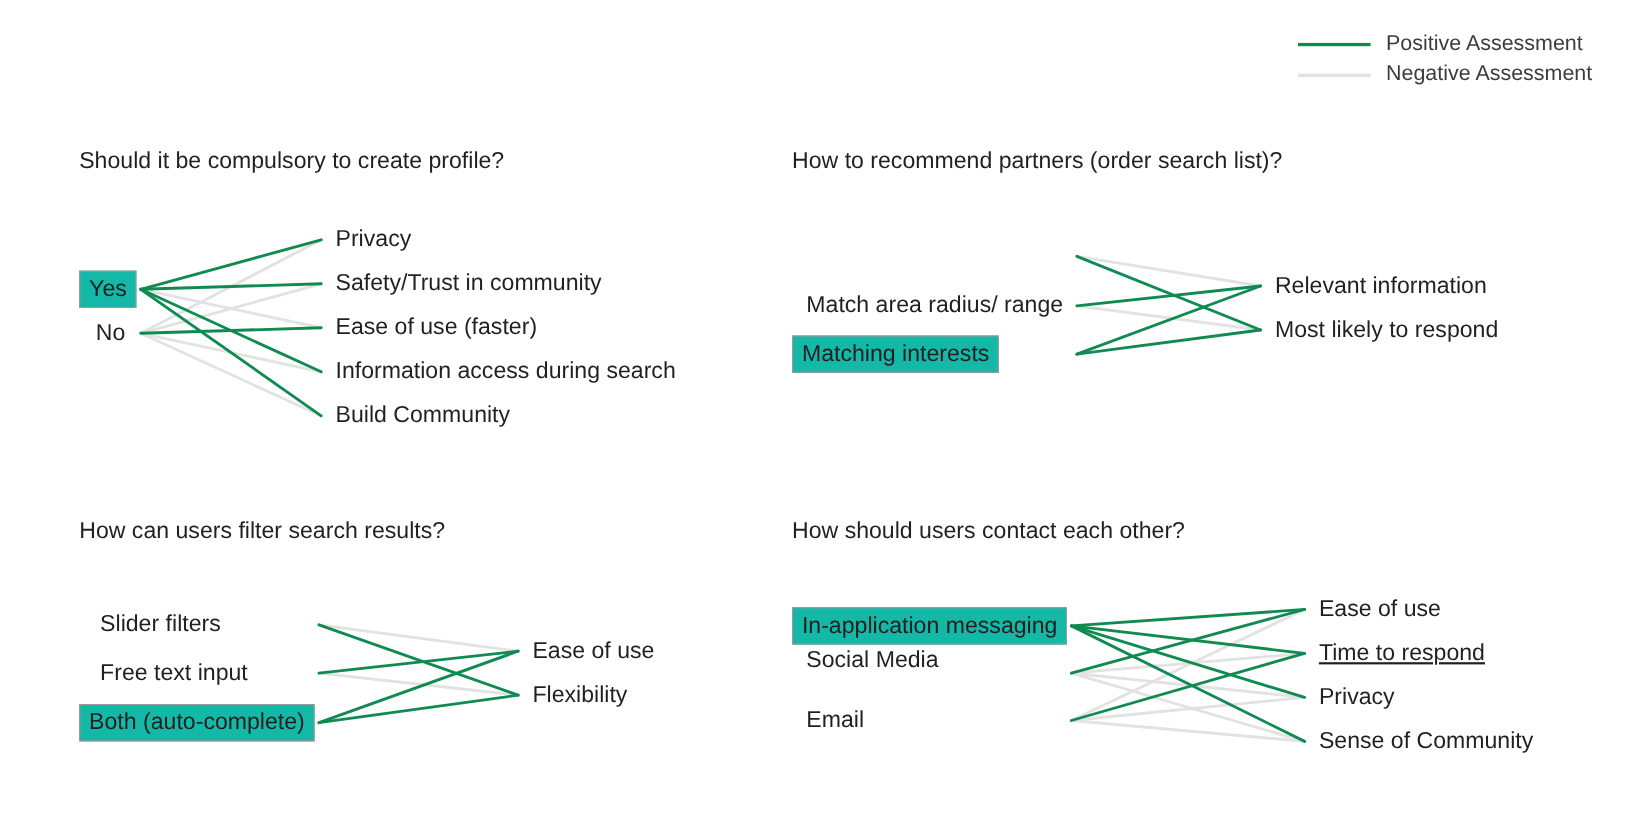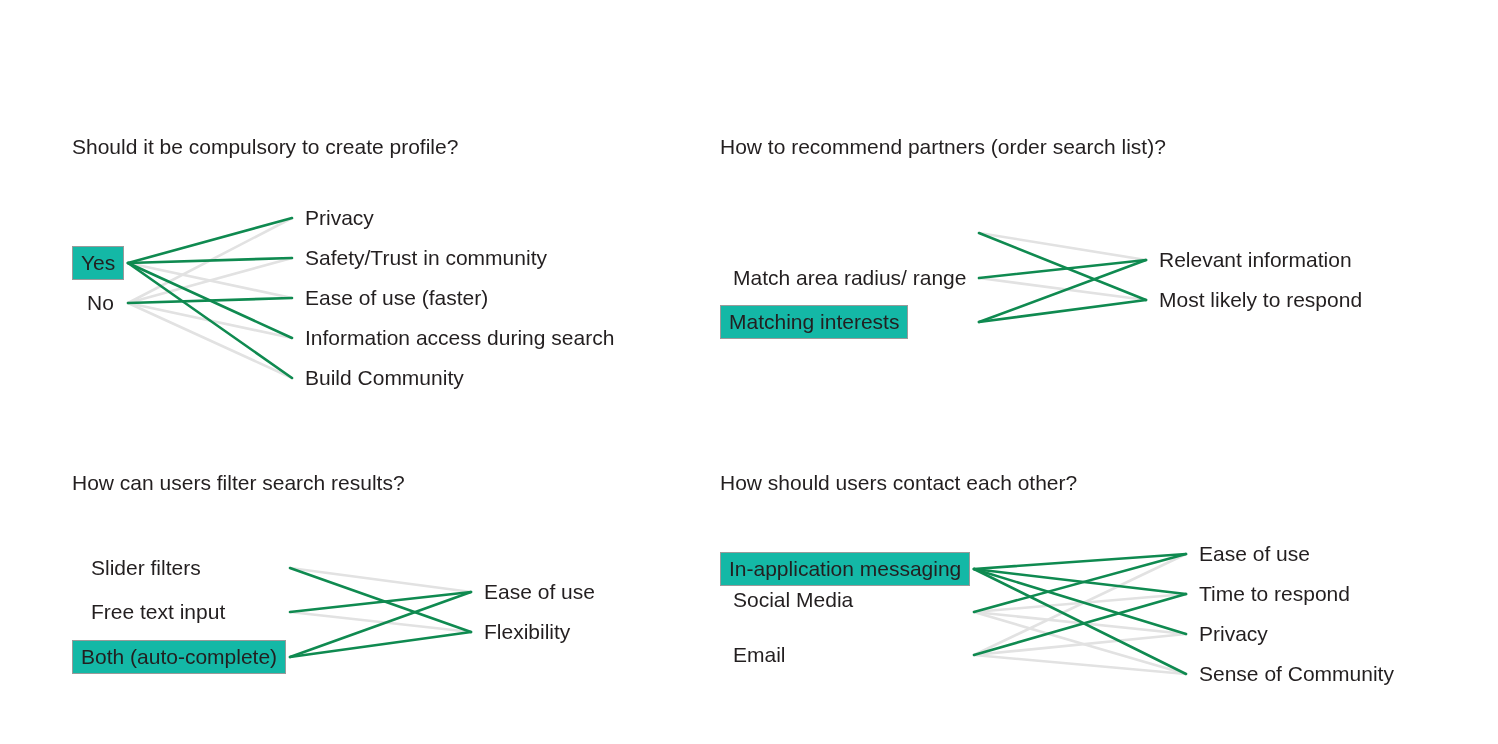--- a/index.html
+++ b/index.html
@@ -86,20 +86,30 @@
     background: #14b8a6;
     padding: 5px 8px 6px 8px;
   }
   .node.plain { padding: 5px 8px 6px 8px; border: 1px solid transparent; }
 </style>
 </head>
 <body>
 
 <div id="stage">
 
+  <div class="legend">
+    <div class="legend-row">
+      <span class="legend-swatch pos"></span>
+      <span class="legend-label">Positive Assessment</span>
+    </div>
+    <div class="legend-row">
+      <span class="legend-swatch neg"></span>
+      <span class="legend-label">Negative Assessment</span>
+    </div>
+  </div>
 
   <div class="panel" id="panel-1">
     <div class="panel-title">Should it be compulsory to create profile?</div>
     <div class="graph">
         <svg class="edges">
           <line x1="56" y1="127" x2="220" y2="162" stroke="#e2e2e2" stroke-width="2.6" stroke-linecap="round"></line>
           <line x1="56" y1="167" x2="220" y2="82" stroke="#e2e2e2" stroke-width="2.6" stroke-linecap="round"></line>
           <line x1="56" y1="167" x2="220" y2="122" stroke="#e2e2e2" stroke-width="2.6" stroke-linecap="round"></line>
           <line x1="56" y1="167" x2="220" y2="202" stroke="#e2e2e2" stroke-width="2.6" stroke-linecap="round"></line>
           <line x1="56" y1="167" x2="220" y2="242" stroke="#e2e2e2" stroke-width="2.6" stroke-linecap="round"></line>
@@ -170,19 +180,19 @@
           <line x1="254" y1="97" x2="466" y2="122" stroke="#0f8a50" stroke-width="2.6" stroke-linecap="round"></line>
           <line x1="254" y1="97" x2="466" y2="162" stroke="#0f8a50" stroke-width="2.6" stroke-linecap="round"></line>
           <line x1="254" y1="97" x2="466" y2="202" stroke="#0f8a50" stroke-width="2.6" stroke-linecap="round"></line>
           <line x1="254" y1="140" x2="466" y2="82" stroke="#0f8a50" stroke-width="2.6" stroke-linecap="round"></line>
           <line x1="254" y1="183" x2="466" y2="122" stroke="#0f8a50" stroke-width="2.6" stroke-linecap="round"></line>
         </svg>
         <div class="node left boxed" style="left: 0px; top: 97px;"><span>In-application messaging</span></div>
         <div class="node left plain" style="left: 4px; top: 128px;"><span>Social Media</span></div>
         <div class="node left plain" style="left: 4px; top: 183px;"><span>Email</span></div>
         <div class="node right plain" style="left: 470px; top: 82px;"><span>Ease of use</span></div>
-        <div class="node right plain" style="left: 470px; top: 122px;"><span>Time to respond</span></div>
+        <div class="node right plain" style="left: 470px; top: 122px; text-decoration: underline;"><span>Time to respond</span></div>
         <div class="node right plain" style="left: 470px; top: 162px;"><span>Privacy</span></div>
         <div class="node right plain" style="left: 470px; top: 202px;"><span>Sense of Community</span></div>
       </div>
   </div>
 
 </div>
 
 </body></html>

